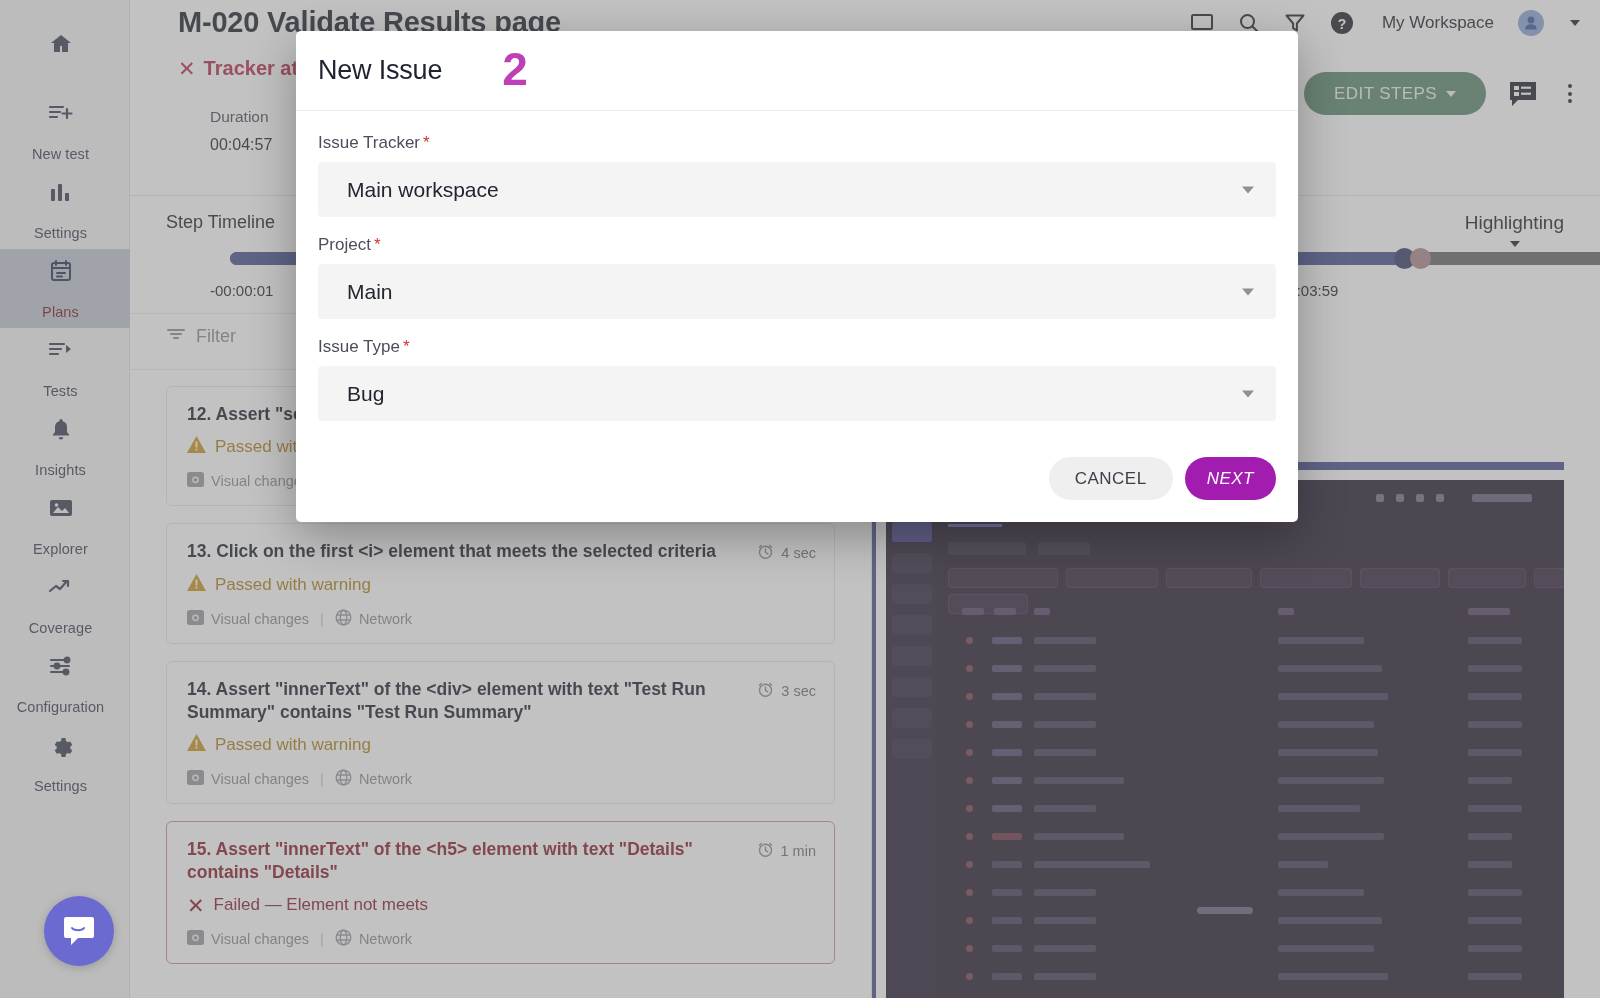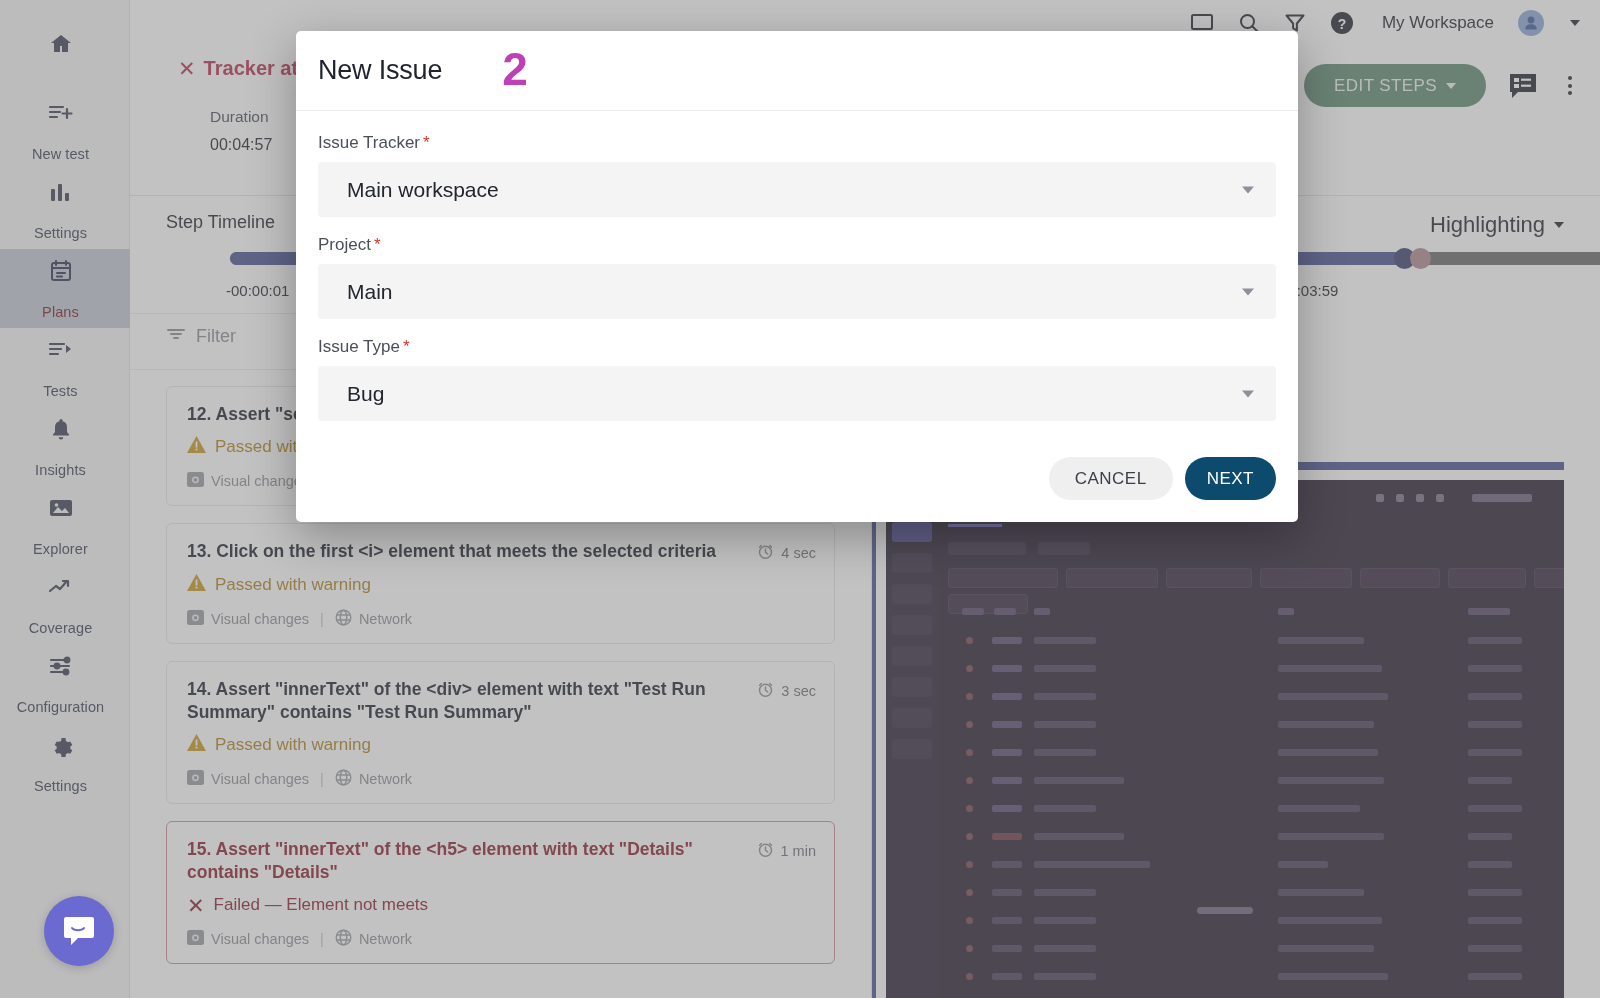--- a/index.html
+++ b/index.html
@@ -74,21 +74,21 @@
   .avatar {
     width: 26px; height: 26px; border-radius: 50%;
     background: #8ea6d8; display: inline-flex; align-items: center; justify-content: center;
   }
   .caret-sm {
     width: 0; height: 0; border-left: 5px solid transparent; border-right: 5px solid transparent;
     border-top: 6px solid #23262f; margin-left: 2px;
   }
 
   
-  #hdr-actions { position: absolute; right: 20px; top: 64px; display: flex; align-items: center; gap: 22px; justify-content: flex-end; }
+  #hdr-actions { position: absolute; right: 20px; top: 72px; display: flex; align-items: center; gap: 22px; justify-content: flex-end; }
   #edit-steps {
     background: #5e8a72; color: #eef3ef; border: none; border-radius: 22px;
     height: 43px; padding: 0 30px; font-size: 17px; letter-spacing: .4px;
     display: flex; align-items: center; gap: 9px; cursor: pointer;
     font-family: "Liberation Sans", sans-serif;
   }
   #edit-steps .caret-w {
     width: 0; height: 0; border-left: 5px solid transparent; border-right: 5px solid transparent;
     border-top: 6px solid #eef3ef;
   }
@@ -109,21 +109,21 @@
   }
   #tl-bar-prog {
     position: absolute; left: 0; top: 0; height: 13px; width: 1170px;
     background: #4b5494; border-radius: 7px;
   }
   .tl-dot { position: absolute; top: -4px; width: 21px; height: 21px; border-radius: 50%; }
   #tl-dot-a { left: 108px; background: #4a4a4a; }
   #tl-dot-b { left: 124px; background: #4a4a4a; }
   #tl-dot-c { left: 1164px; background: #3c3f6e; }
   #tl-dot-d { left: 1180px; background: #b08a8f; }
-  #tl-left-time { position: absolute; left: 80px; top: 86px; font-size: 15px; color: #23262f; margin-left: 16px; }
+  #tl-left-time { position: absolute; left: 80px; top: 86px; font-size: 15px; color: #23262f; }
   #tl-right-time { position: absolute; left: 1150px; top: 86px; font-size: 15px; color: #23262f; }
 
   
   #filter-row { position: relative; height: 56px; border-bottom: 1px solid #ececec; }
   #filter-btn {
     position: absolute; left: 36px; top: 12px; display: flex; align-items: center; gap: 10px;
     font-size: 18px; color: #8b8e96; cursor: pointer;
   }
   #actions-btn {
     position: absolute; right: 36px; top: 12px; display: flex; align-items: center; gap: 7px;
@@ -144,21 +144,21 @@
   .step-status { display: flex; align-items: center; gap: 9px; font-size: 17px; margin-top: 10px; }
   .step-status.warn { color: #b0821e; }
   .step-status.fail { color: #8c1f2e; }
   .step-links { display: flex; align-items: center; gap: 11px; margin-top: 13px; font-size: 14.5px; color: #8b8e96; }
   .step-links .sep { color: #c3c5ca; }
   .step-link { display: flex; align-items: center; gap: 7px; cursor: pointer; }
 
   
   #hl-btn {
     position: absolute; right: 36px; top: 16px; display: flex; align-items: center; gap: 7px;
-    font-size: 22px; color: #23262f; cursor: pointer;
+    font-size: 19px; color: #23262f; cursor: pointer; flex-direction: column;
   }
   #preview-divider {
     position: absolute; left: 0; top: 266px; width: 4px; bottom: 0; background: #4b5494;
   }
   #preview-topbar {
     position: absolute; left: 14px; right: 36px; top: 266px; height: 8px; background: #4b5494;
   }
   #preview {
     position: absolute; left: 14px; right: 36px; top: 284px; bottom: 0;
     background: #2a1f33; overflow: hidden;
@@ -223,21 +223,21 @@
     width: 0; height: 0; border-left: 6px solid transparent; border-right: 6px solid transparent;
     border-top: 7px solid #8d9098;
   }
   #modal-foot { padding: 6px 22px 22px 22px; display: flex; justify-content: flex-end; gap: 12px; }
   .btn {
     border: none; border-radius: 22px; height: 43px; padding: 0 26px;
     font-size: 17px; letter-spacing: .5px; cursor: pointer;
     font-family: "Liberation Sans", sans-serif;
   }
   #btn-cancel { background: #efefef; color: #3b3f48; }
-  #btn-next { background: #0c4a6e; color: #ffffff; padding: 0 22px; }
+  #btn-next { background: #a21caf; color: #ffffff; padding: 0 22px; font-style: italic; }
 </style>
 </head>
 <body>
 
 <div id="root">
 
   <div id="app-dim">
     <div id="app-inner">
 
       <nav id="rail">
@@ -340,20 +340,21 @@
               <path d="M12 8.2a3.8 3.8 0 1 0 0 7.6 3.8 3.8 0 0 0 0-7.6zm9.3 5.2l2-1.5-2-3.5-2.4.8a7.6 7.6 0 0 0-2-1.2L16.5 5h-4l-.4 2.9a7.6 7.6 0 0 0-2 1.2L7.7 8.4l-2 3.5 2 1.5a7.8 7.8 0 0 0 0 2.3l-2 1.5 2 3.5 2.4-.8c.6.5 1.3.9 2 1.2l.4 2.9h4l.4-2.9c.7-.3 1.4-.7 2-1.2l2.4.8 2-3.5-2-1.5a7.8 7.8 0 0 0 0-2.3z"></path>
             </svg>
           </span>
           <span class="lbl">Settings</span>
         </div>
       </nav>
 
       <div id="main">
 
         <div id="hdr">
+          <div id="page-title">M-020 Validate Results page</div>
 
           <div id="fail-line">
             <span class="xmark">✕</span>
             <span>Tracker at</span>
           </div>
 
           <div id="meta">
             <div class="meta-block">
               <span class="meta-k">Duration</span>
               <span class="meta-v">00:04:57</span>

